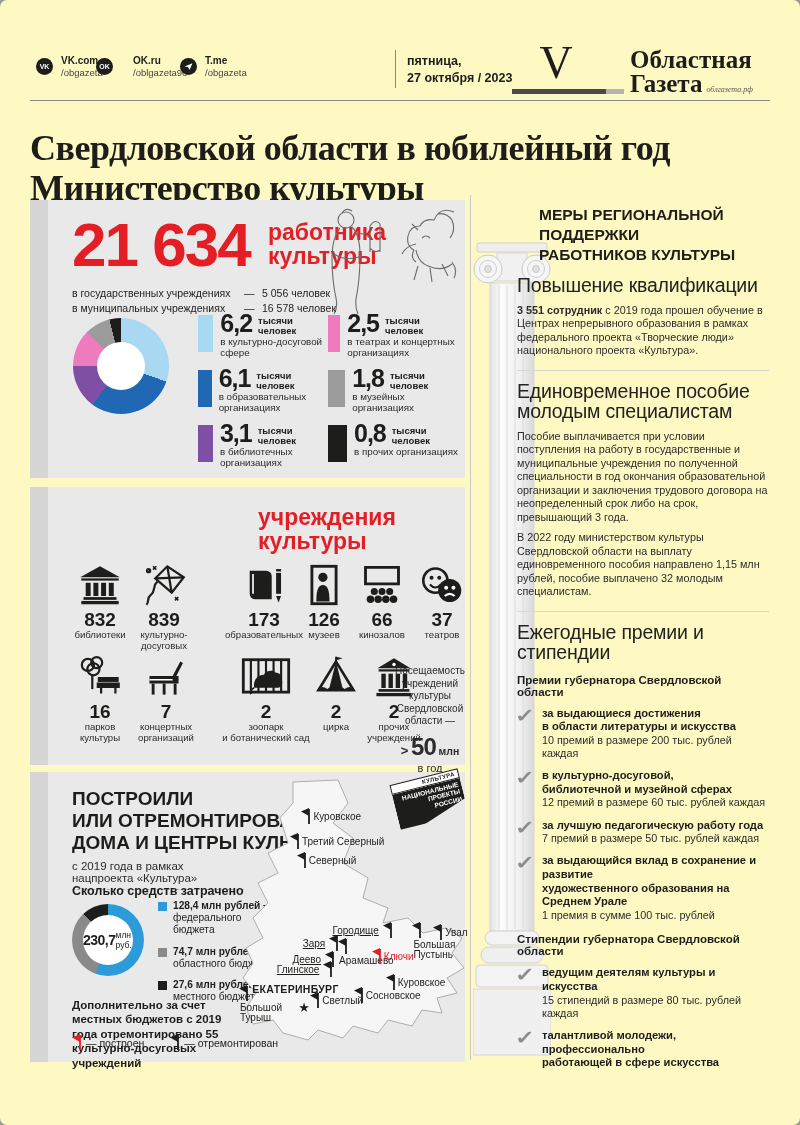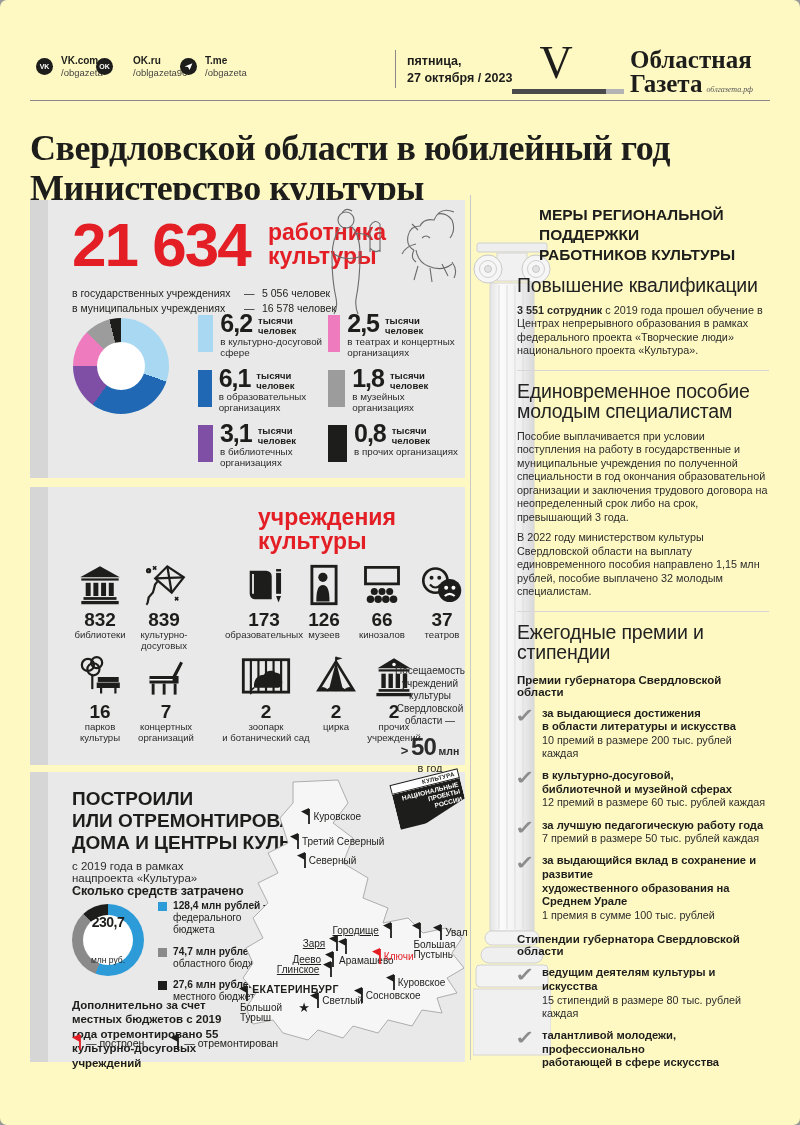--- a/index.html
+++ b/index.html
@@ -71,21 +71,21 @@
   .attend-big .num{font-size:24px;letter-spacing:-1px;}
   .attend-big .unit{font-size:10.5px;}
   .attend-per{font-weight:normal;font-size:11px;}
 
   
   .b3{left:30px;top:772px;width:435px;height:290px;}
   .b3-title{left:42px;top:16px;font-size:19px;font-weight:bold;line-height:1.16;}
   .b3-sub{left:42px;top:88px;font-size:11.5px;color:#2b2b2b;border-bottom:1px dashed #aaa;padding-bottom:5px;width:172px;}
   .b3-spent{left:42px;top:112px;font-size:12.5px;font-weight:bold;}
   .d2{left:42px;top:132px;width:72px;height:72px;}
-  .d2 .donut-hole{left:11px;top:11px;width:50px;height:50px;display:flex;flex-direction:column;
+  .d2 .donut-hole{left:11px;top:11px;width:50px;height:50px;display:flex;flex-direction:row;
       align-items:center;justify-content:space-between;}
   .d2-total{font-size:14px;font-weight:bold;letter-spacing:-0.5px;line-height:1;}
   .d2-unit{font-size:8.5px;}
   .b-legend{left:128px;top:128px;width:120px;}
   .bl-item{display:flex;gap:6px;margin-bottom:9px;font-size:10.2px;line-height:1.2;}
   .bl-sw{width:9px;height:9px;flex:none;margin-top:2px;}
   .b3-extra{left:42px;top:226px;width:165px;font-size:11.5px;font-weight:bold;line-height:1.25;}
   .b3-flags{left:42px;top:262px;display:flex;gap:26px;font-size:10.5px;align-items:center;}
   .b3-flags .fl{display:flex;gap:4px;align-items:center;}
 

